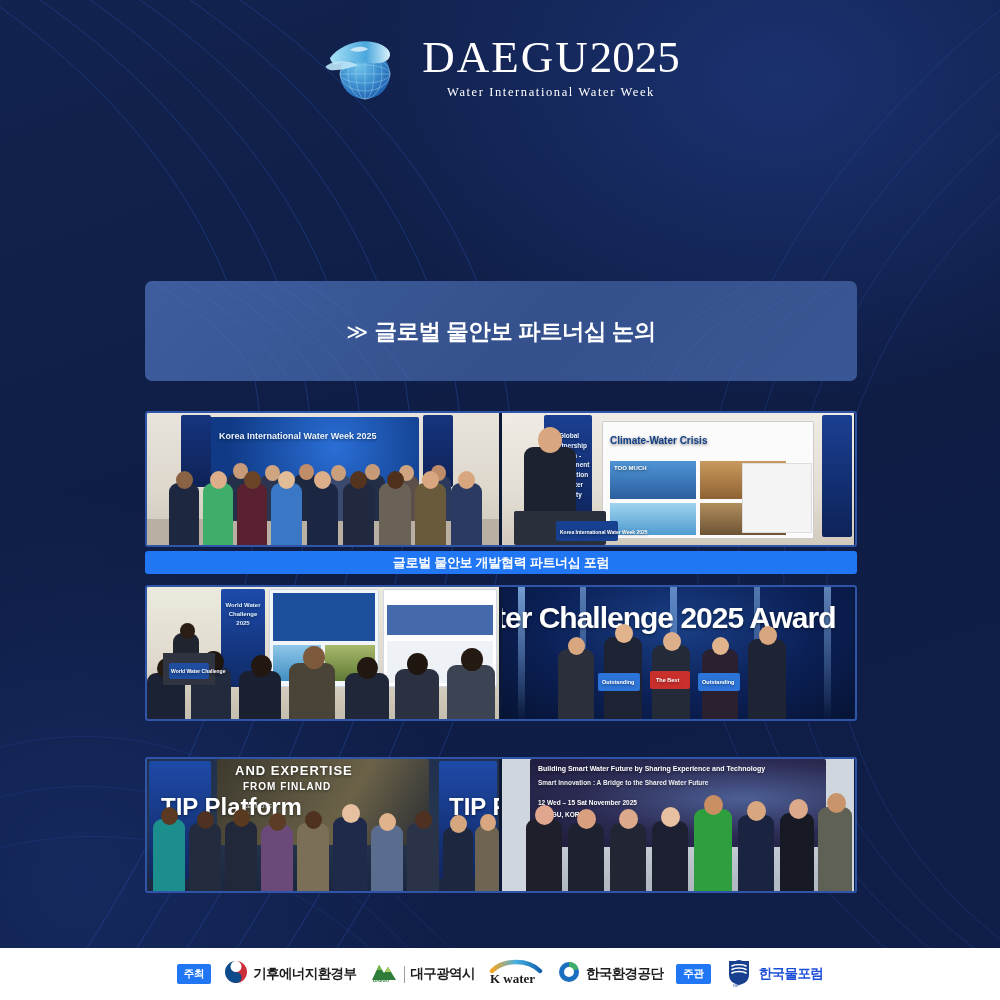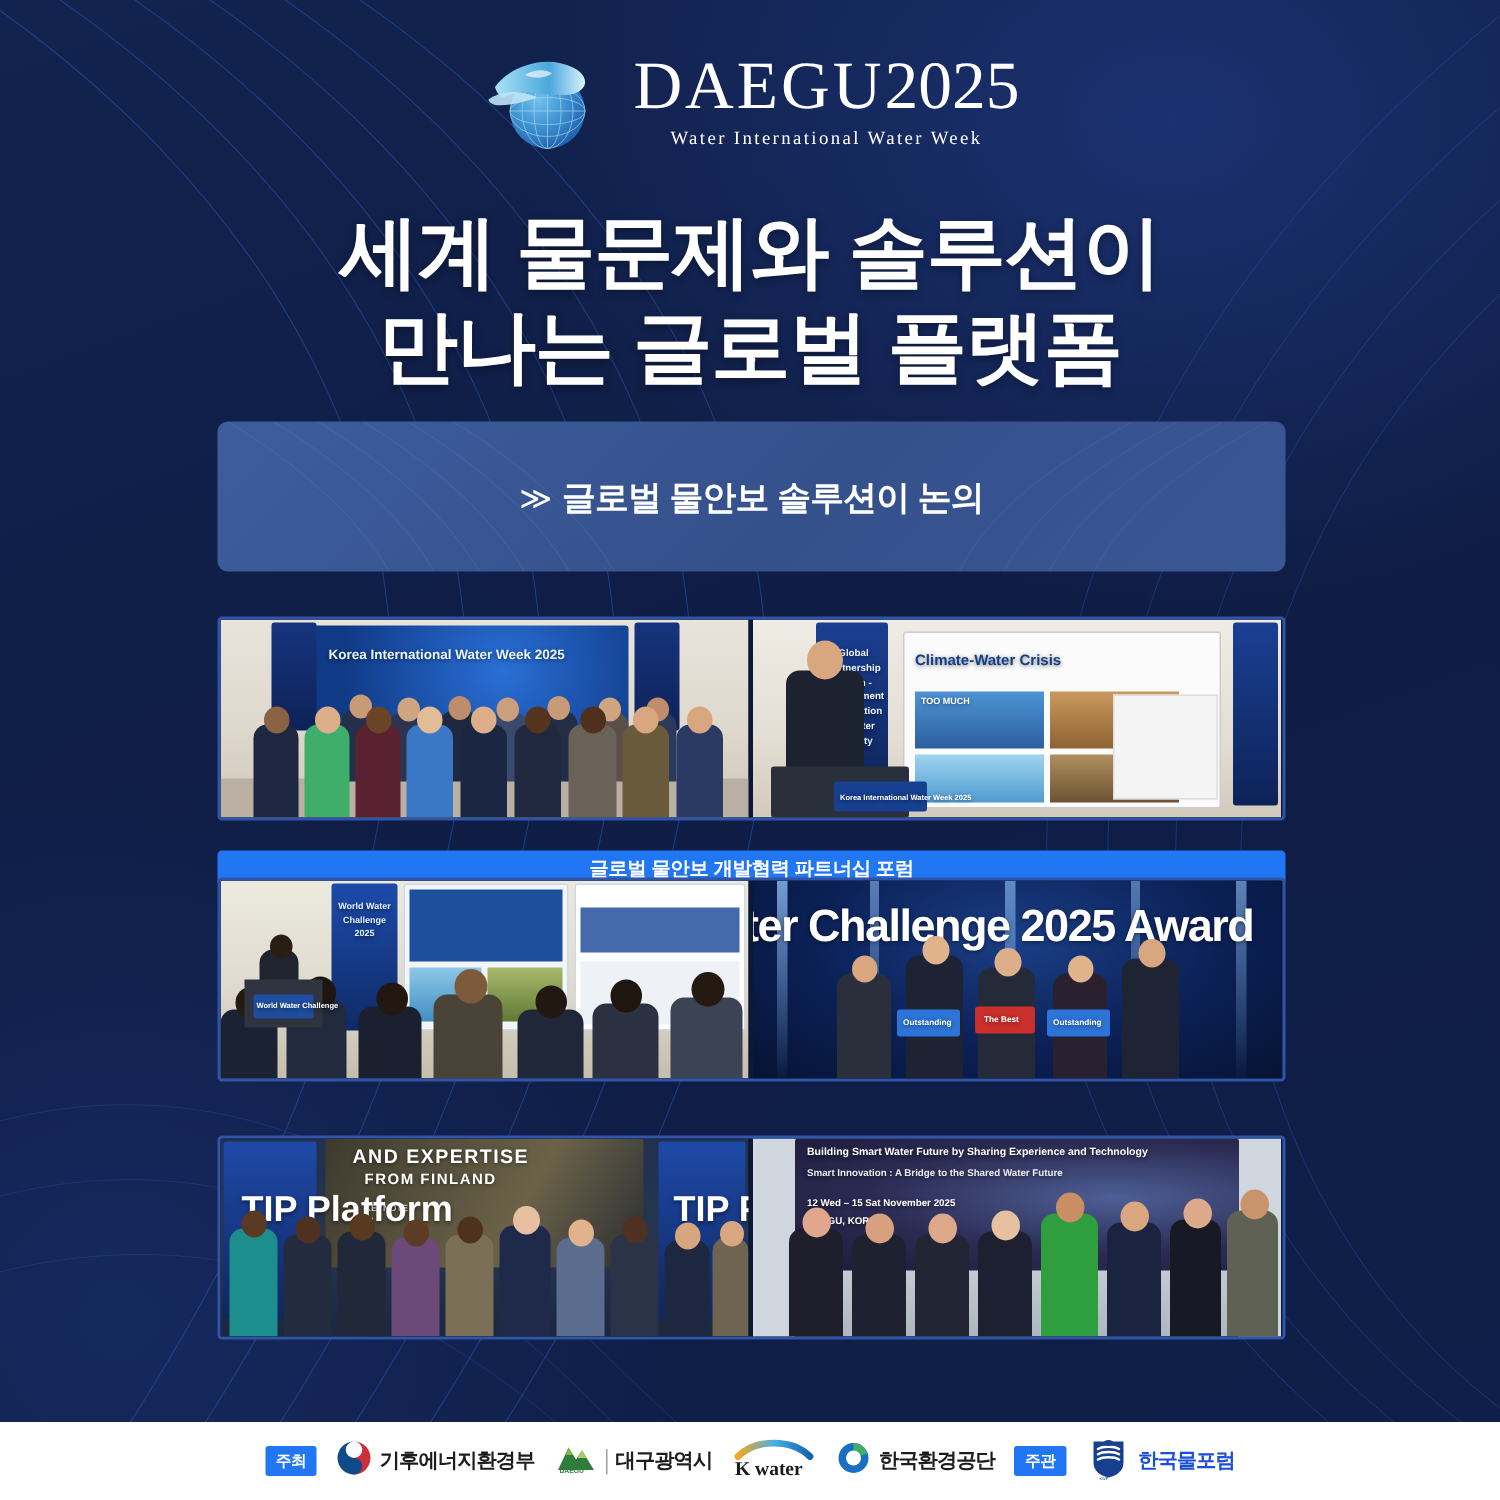--- a/index.html
+++ b/index.html
@@ -71,21 +71,21 @@
   .sec3 { top:757px; }
   .photo-row {
     display:flex; gap:3px; height:136px; width:712px;
     border:2px solid #2f54a8; border-radius:3px; overflow:hidden;
     background:#0b1836;
   }
   .photo { position:relative; overflow:hidden; flex:none; }
   .p-left { width:352px; }
   .p-right { width:352px; }
   .caption {
-    margin-top:20px; height:23px; width:712px;
+    margin-top:4px; height:23px; width:712px;
     background:#2176f3; border-radius:3px;
     display:flex; align-items:center; justify-content:center;
     color:#ffffff; font-size:13px; font-weight:bold; letter-spacing:-.3px;
   }
 
   
   .footer {
     position:absolute; left:0; bottom:0; width:1000px; height:52px;
     background:#ffffff;
     display:flex; align-items:center; justify-content:center; gap:13px;
@@ -169,24 +169,20 @@
       </svg>
     </div>
     <div class="logo-type">
       <div class="logo-main">
         <span>DAEGU</span><span class="yr">2025</span>
       </div>
       <div class="logo-sub">Water International Water Week</div>
     </div>
   </div>
 
-  <div class="headline">
-    <div>세계 물문제와 솔루션이</div>
-    <div>만나는 글로벌 플랫폼</div>
-  </div>
 
   <div class="bullets">
     <div class="bmesh">
       <svg viewBox="0 0 712 100" preserveAspectRatio="none" width="100%" height="100%">
         <g fill="none" stroke="#6d8fd0" stroke-width="0.6" opacity="0.55">
           <path d="M-10,-10 C60,30 100,70 120,110"></path>
           <path d="M20,-10 C90,30 130,70 150,110"></path>
           <path d="M50,-10 C120,30 160,70 180,110"></path>
           <path d="M80,-10 C150,30 190,70 210,110"></path>
           <path d="M110,-10 C180,30 220,70 240,110"></path>
@@ -194,21 +190,21 @@
         </g>
         <g fill="none" stroke="#6d8fd0" stroke-width="0.6" opacity="0.4">
           <path d="M720,-10 C650,25 600,60 580,110"></path>
           <path d="M690,-10 C620,25 570,60 550,110"></path>
           <path d="M660,-10 C590,25 540,60 520,110"></path>
           <path d="M630,-10 C560,25 510,60 490,110"></path>
         </g>
       </svg>
     </div>
     <div class="bullet-line">
-      <span class="chev">≫</span><span>글로벌 물안보 솔루션이 논의</span>
+      <span class="chev">≫</span><span>글로벌 물안보 파트너십 논의</span>
     </div>
   </div>
 
   <div class="section sec1">
     <div class="photo-row">
 
       <div class="photo p-left">
         <div class="ph-bg" style="background:linear-gradient(#e8e4dc 0%,#ded8cd 55%,#cfc8bb 100%)"></div>
         <div class="screen" style="left:62px;top:4px;width:210px;height:74px;background:radial-gradient(circle at 60% 40%,#2a6fd6,#103a86 80%)"></div>
         <div class="txt-ov" style="left:72px;top:18px;font-size:9px;color:#eaf4ff">Korea International Water Week 2025</div>

